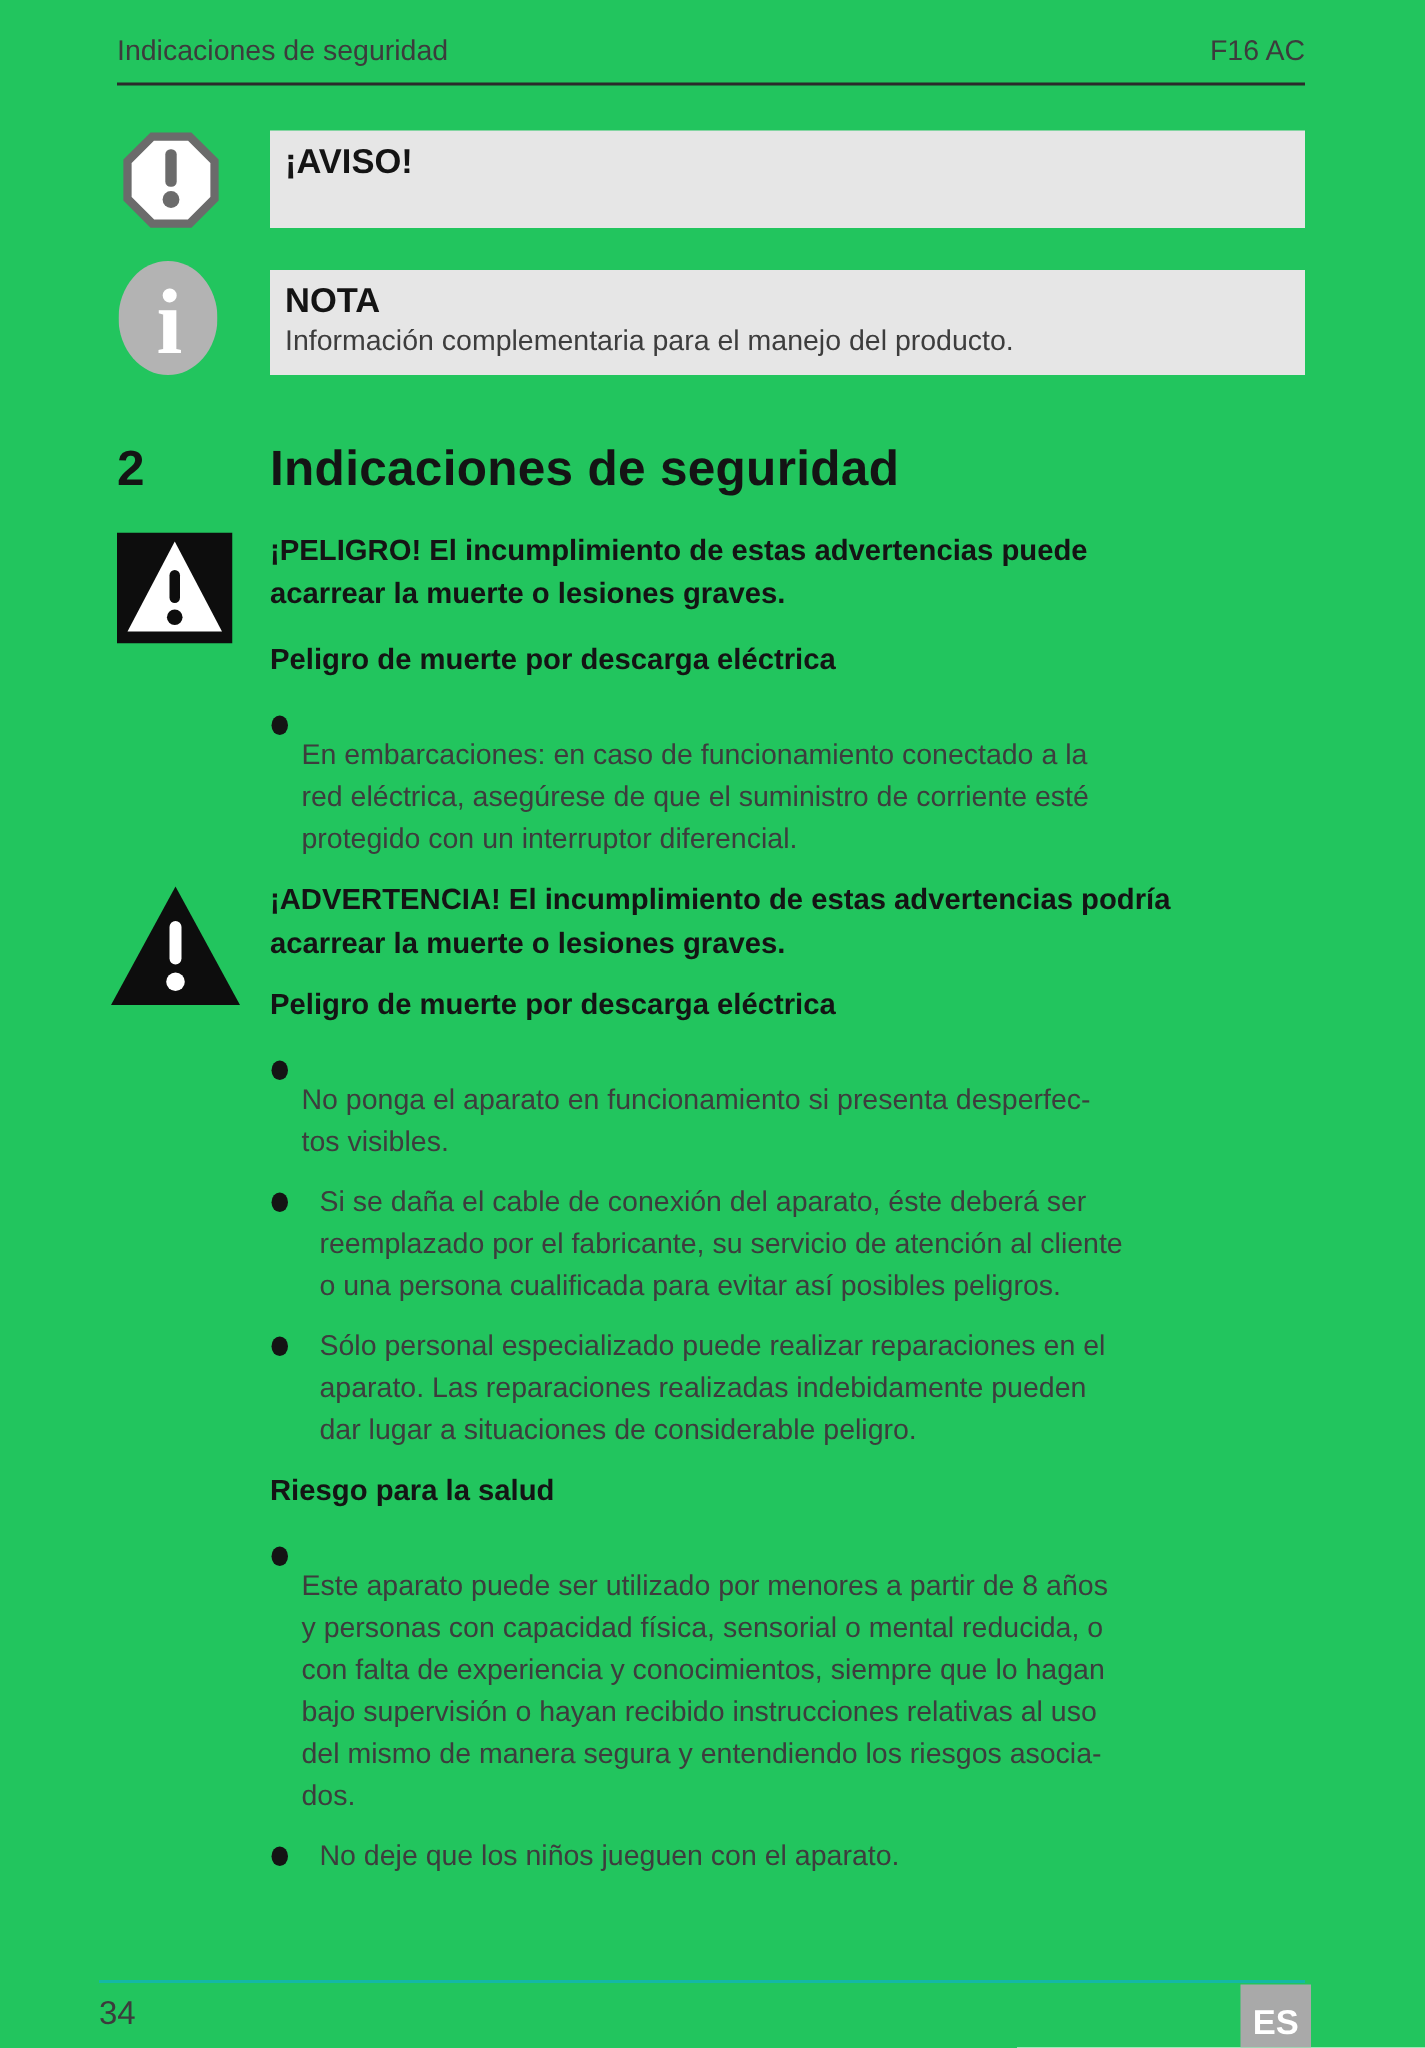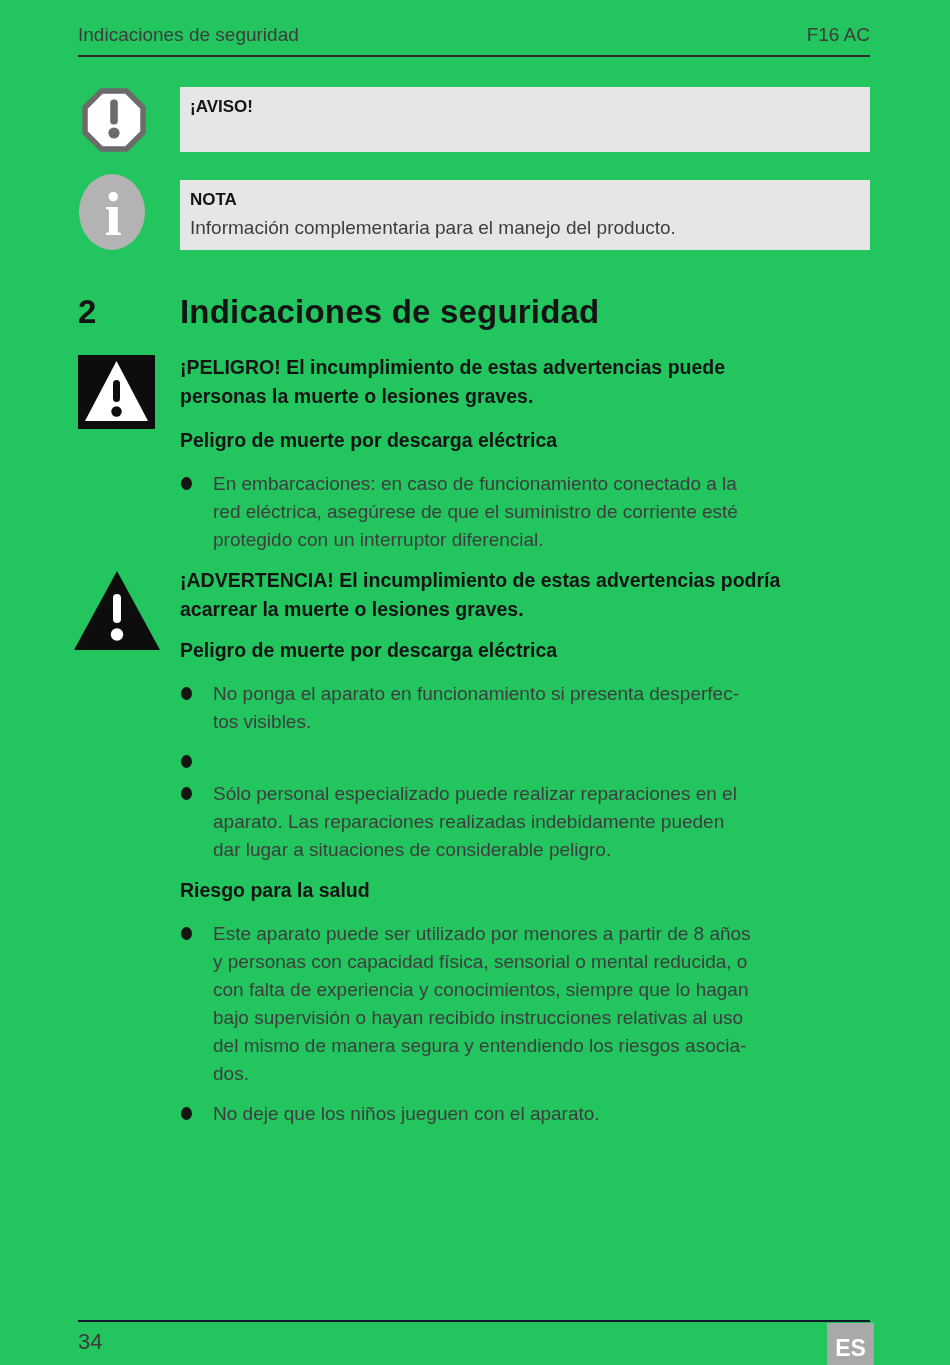--- a/index.html
+++ b/index.html
@@ -30,21 +30,21 @@
   .icon-cell { width: 102px; flex-shrink: 0; }
 
   
   .notice-row-aviso { margin-top: 30px; }
   .notice-row-nota  { margin-top: 28px; }
   .notice-box {
     flex: 1;
     background: #e6e6e6;
     padding: 6px 14px 8px 10px;
   }
-  .notice-title { font-size: 17px; font-weight: bold; color: #141414; line-height: 28px; }
+  .notice-title { font-size: 23px; font-weight: bold; color: #141414; line-height: 28px; }
   .notice-body  { font-size: 19px; line-height: 28px; white-space: pre-line; color: #3d3d3d; }
 
   
   .h1-row {
     display: flex;
     margin: 42px 80px 0 78px;
     font-size: 33px; font-weight: bold; color: #141414; line-height: 40px;
     letter-spacing: 0.2px;
   }
   .h2-row {
@@ -63,36 +63,36 @@
     font-size: 19.5px; font-weight: bold; color: #141414;
     line-height: 29px; white-space: pre-line;
   }
   .subhead {
     margin: 12px 0 0 0;
     font-size: 19.5px; font-weight: bold; color: #141414; line-height: 28px;
   }
   .subhead-danger { margin-top: 15px; }
   .bullets { list-style: none; margin: 10px 0 0 0; padding: 0; }
   .bullets li { display: flex; margin-top: 12px; }
-  .bullets li:first-child { margin-top: 16px; }
+  .bullets li:first-child { margin-top: 16px; flex-direction: column; }
   .bullet-dot {
     width: 11px; height: 13px; border-radius: 50%;
     background: #141414; margin: 7px 0 0 1px; flex-shrink: 0;
   }
   .li-text {
     margin-left: 21px;
     font-size: 19px; line-height: 28px; white-space: pre-line; color: #3d3d3d;
   }
 
   
   .page-footer {
     position: absolute;
-    left: 78px; right: 80px; bottom: 0;
+    left: 66px; right: 80px; bottom: 0;
     height: 43px;
-    border-top: 2px solid #0f172a;
+    border-top: 2px solid #14b8a6;
   }
   .page-num {
     position: absolute; left: 0; top: 7px;
     font-size: 22px; color: #3c3c3c;
   }
   .lang-badge {
     position: absolute; right: -4px; top: 1px;
     width: 47px; height: 50px;
     background: #a9a9a9; color: #ffffff;
     font-weight: bold; font-size: 23px;
@@ -151,21 +151,21 @@
     <div class="icon-cell">
       <svg class="icon-danger" width="77" height="74" viewBox="0 0 77 74">
         <rect width="77" height="74" fill="#0d0d0d"></rect>
         <polygon points="38.5,6 7,66 70,66" fill="#ffffff"></polygon>
         <rect x="35" y="25" width="7" height="22" rx="3.5" fill="#0d0d0d"></rect>
         <circle cx="38.5" cy="56.5" r="5.2" fill="#0d0d0d"></circle>
       </svg>
     </div>
     <div class="safety-content">
       <p class="lead">¡PELIGRO! El incumplimiento de estas advertencias puede
-personas la muerte o lesiones graves.</p>
+acarrear la muerte o lesiones graves.</p>
       <p class="subhead subhead-danger">Peligro de muerte por descarga eléctrica</p>
       <ul class="bullets">
         <li>
           <span class="bullet-dot"></span>
           <span class="li-text">En embarcaciones: en caso de funcionamiento conectado a la
 red eléctrica, asegúrese de que el suministro de corriente esté
 protegido con un interruptor diferencial.</span>
         </li>
       </ul>
     </div>
@@ -184,20 +184,23 @@
 acarrear la muerte o lesiones graves.</p>
       <p class="subhead">Peligro de muerte por descarga eléctrica</p>
       <ul class="bullets">
         <li>
           <span class="bullet-dot"></span>
           <span class="li-text">No ponga el aparato en funcionamiento si presenta desperfec-
 tos visibles.</span>
         </li>
         <li>
           <span class="bullet-dot"></span>
+          <span class="li-text">Si se daña el cable de conexión del aparato, éste deberá ser
+reemplazado por el fabricante, su servicio de atención al cliente
+o una persona cualificada para evitar así posibles peligros.</span>
         </li>
         <li>
           <span class="bullet-dot"></span>
           <span class="li-text">Sólo personal especializado puede realizar reparaciones en el
 aparato. Las reparaciones realizadas indebidamente pueden
 dar lugar a situaciones de considerable peligro.</span>
         </li>
       </ul>
 
       <p class="subhead">Riesgo para la salud</p>

